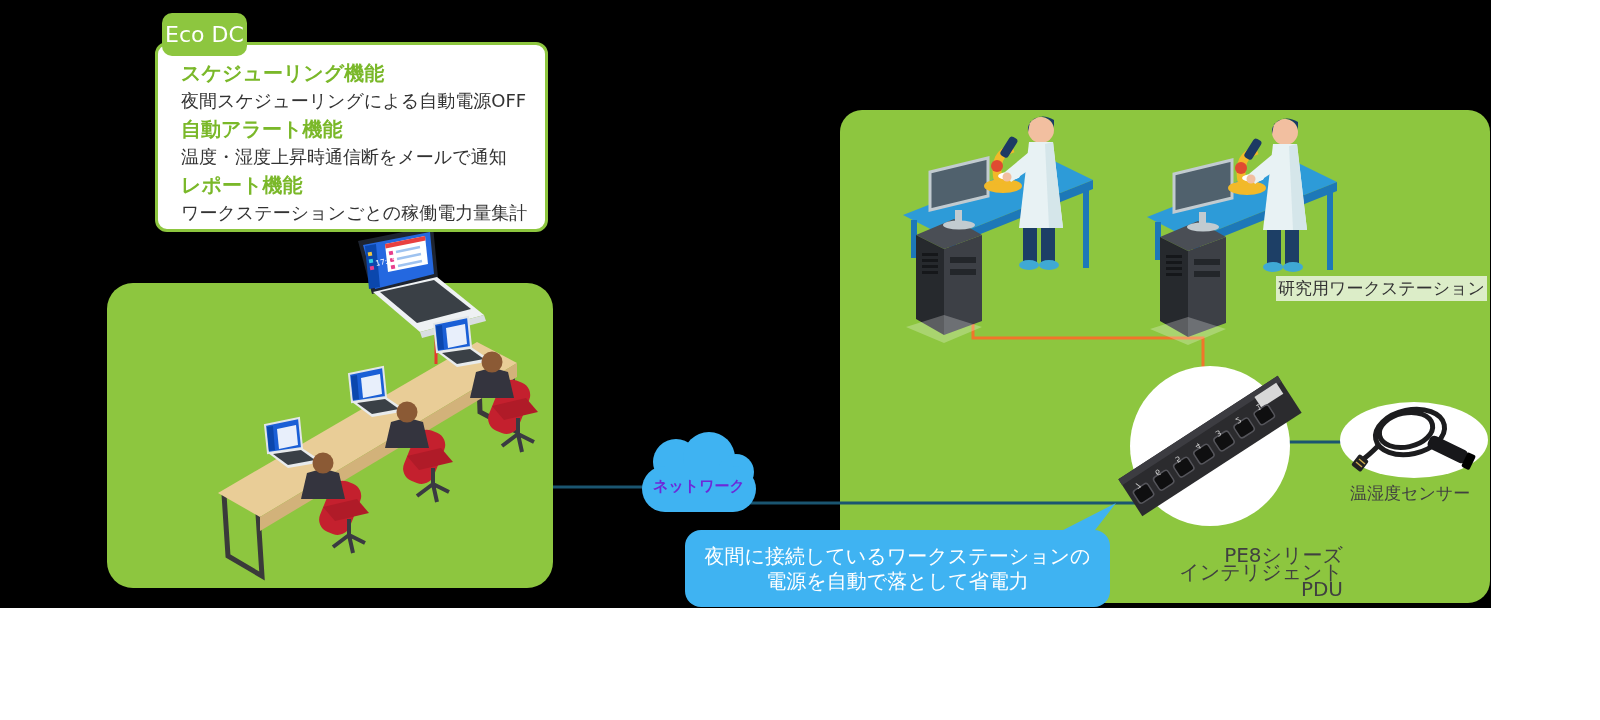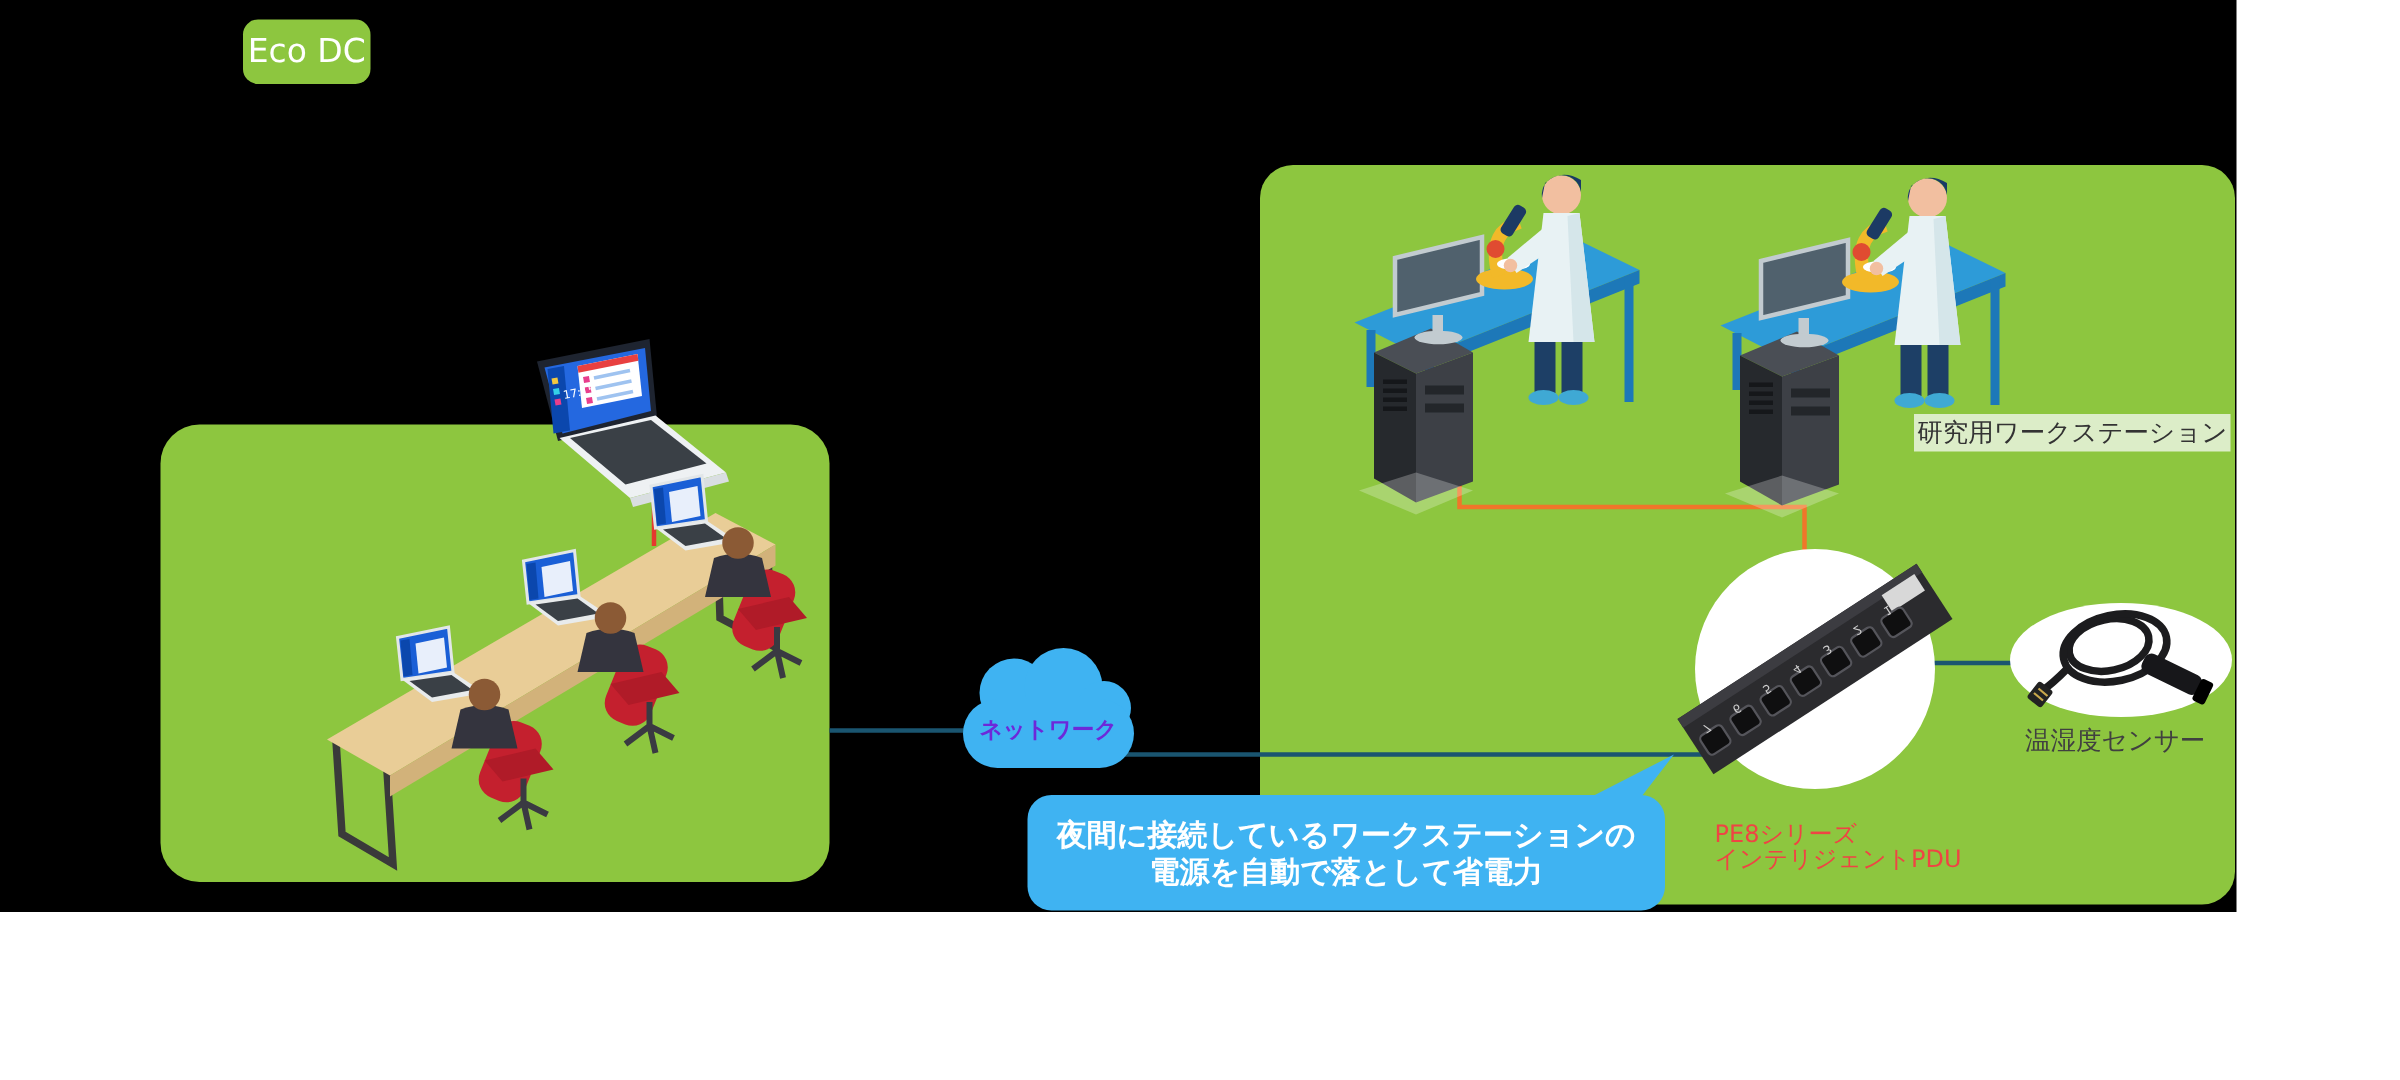--- a/index.html
+++ b/index.html
@@ -17,26 +17,26 @@
   .feat .ft{color:#7ab829;font-weight:bold;font-size:20px;line-height:28px;}
   .feat .fd{color:#333;font-size:18px;line-height:28px;}
   .pill{background:#fff;border:3px solid #8dc63f;border-radius:14px;box-sizing:border-box;
         color:#7ab829;display:flex;align-items:center;justify-content:center;z-index:6;}
   .control-label{left:113px;top:260px;width:217px;height:57px;font-size:22px;}
   .facility-label{left:842px;top:73px;width:268px;height:59px;font-size:22px;}
   .ws-label{left:1232px;top:276px;width:211px;height:25px;background:#dcedc8;color:#333;
             font-size:17px;display:flex;align-items:center;justify-content:center;z-index:6;margin-left:44px;}
   .cloud-label{left:641px;top:477px;width:116px;text-align:center;color:#6d28d9;
                font-weight:bold;font-size:15px;z-index:6;}
-  .pdu-name{left:1143px;top:547px;width:200px;text-align:left;color:#ef4444;
-            font-size:16px;line-height:17px;z-index:6;}
+  .pdu-name{left:1143px;top:547px;width:200px;text-align:right;color:#404040;
+            font-size:20px;line-height:17px;z-index:6;}
   .sensor-label{left:1350px;top:482px;width:145px;text-align:left;color:#404040;
                 font-size:17px;z-index:6;}
   .callout{left:685px;top:530px;width:425px;height:77px;background:#3fb3f2;border-radius:16px;
-           color:#fff;font-weight:bold;font-size:20px;line-height:25px;text-align:center;
+           color:#fff;font-weight:normal;font-size:20px;line-height:25px;text-align:center;
            display:flex;flex-direction:column;align-items:center;justify-content:center;z-index:7;}
   svg.art{left:0;top:0;width:1600px;height:720px;z-index:4;pointer-events:none;}
 </style>
 </head>
 <body>
 
 <div class="stage">
 
   <div class="abs black-card"></div>
 
@@ -205,20 +205,34 @@
       <rect x="1468" y="452" width="9" height="16" rx="2" fill="#000" transform="rotate(26 1468 452)"></rect>
       <rect x="1354" y="456" width="12" height="14" rx="2" fill="#222" transform="rotate(38 1360 463)"></rect>
       <path d="M1356,462 l6,5 M1359,459 l6,5" stroke="#caa84c" stroke-width="1.5"></path>
     </g>
 
     <polygon points="1030,547 1116,503 1082,547" fill="#3fb3f2"></polygon>
   </svg>
 
   <div class="abs ecodc-tab">Eco DC</div>
 
+  <div class="abs feature-box">
+    <div class="feat">
+      <div class="ft">スケジューリング機能</div>
+      <div class="fd">夜間スケジューリングによる自動電源OFF</div>
+    </div>
+    <div class="feat">
+      <div class="ft">自動アラート機能</div>
+      <div class="fd">温度・湿度上昇時通信断をメールで通知</div>
+    </div>
+    <div class="feat">
+      <div class="ft">レポート機能</div>
+      <div class="fd">ワークステーションごとの稼働電力量集計</div>
+    </div>
+  </div>
 
   <div class="abs ws-label">研究用ワークステーション</div>
   <div class="abs cloud-label">ネットワーク</div>
 
   <div class="abs pdu-name">
     <div>PE8シリーズ</div>
     <div>インテリジェントPDU</div>
   </div>
 
   <div class="abs sensor-label">温湿度センサー</div>

